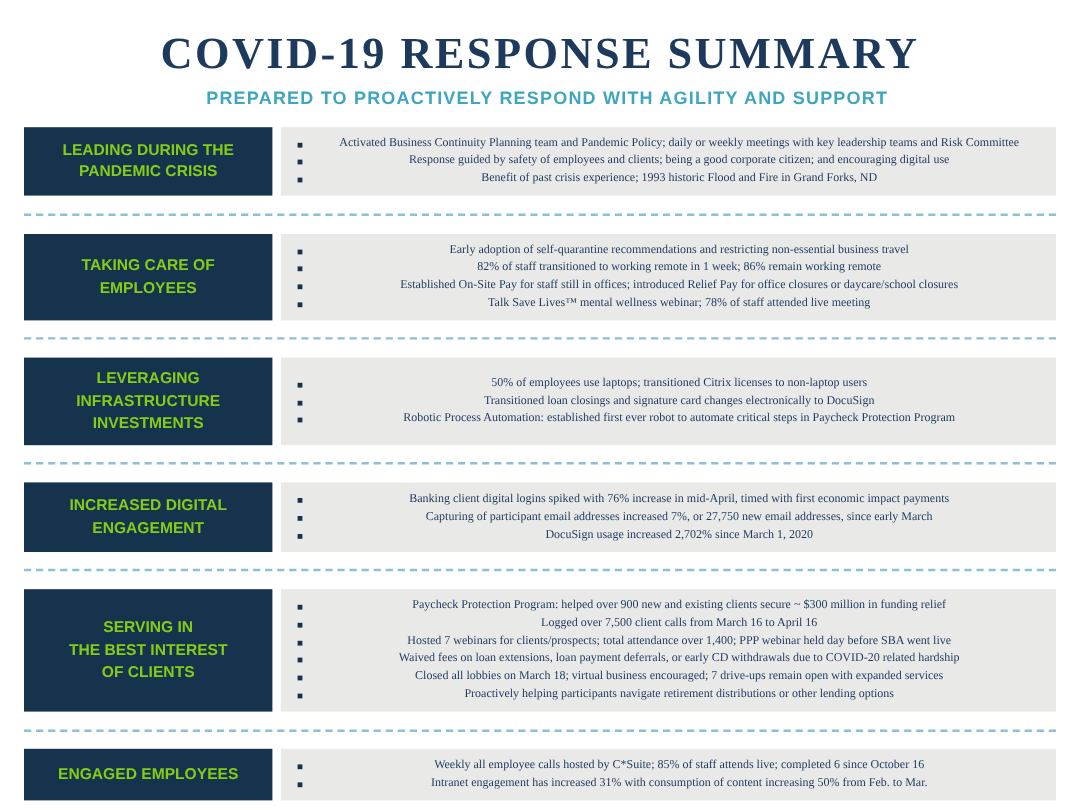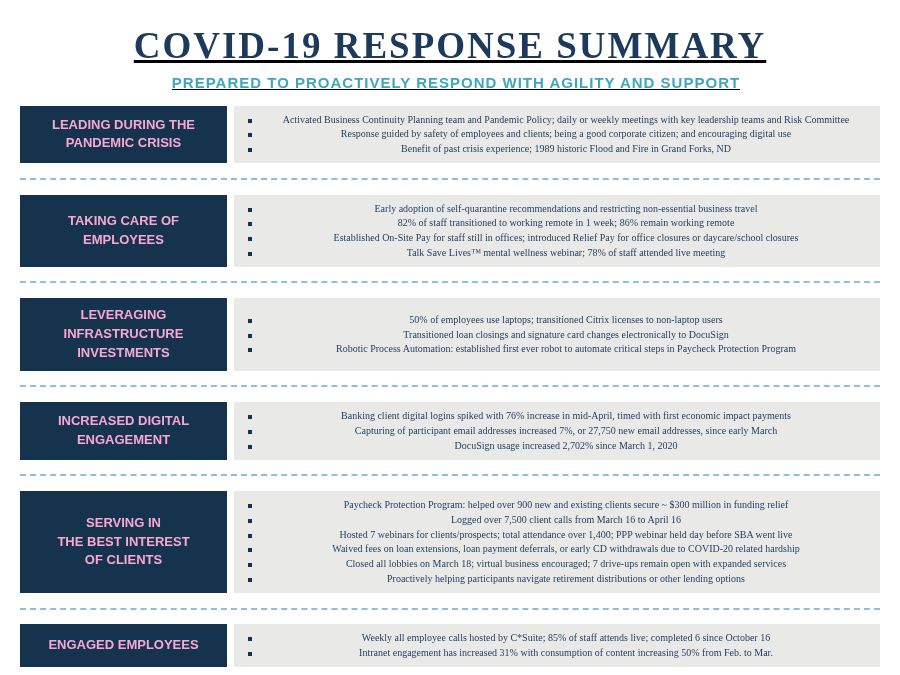--- a/index.html
+++ b/index.html
@@ -10,21 +10,21 @@
     width: 900px;
     height: 675px;
     background: #ffffff;
     position: relative;
     overflow: hidden;
     display: flex;
     flex-direction: column;
     font-family: "Liberation Serif", serif;
   }
 
-  .slide-header { text-align: center; padding-top: 26px; text-decoration: underline; }
+  .slide-header { text-align: center; padding-top: 26px; }
   .slide-title {
     font-family: "Liberation Serif", serif;
     font-size: 37px;
     font-weight: 700;
     color: #1d3a5c;
     letter-spacing: 2px;
     line-height: 1.1;
   }
   .slide-subtitle {
     font-family: "Liberation Sans", sans-serif;
@@ -43,21 +43,21 @@
     flex-direction: column;
     justify-content: space-between;
   }
 
   .section-row { display: flex; align-items: stretch; }
 
   .section-label {
     flex: 0 0 207px;
     width: 207px;
     background: #16334e;
-    color: #f9a8d4;
+    color: #84cc16;
     font-family: "Liberation Sans", sans-serif;
     font-weight: 700;
     font-size: 13px;
     line-height: 1.45;
     display: flex;
     align-items: center;
     justify-content: center;
     text-align: center;
     padding: 8px 12px;
     white-space: pre-line;
@@ -110,21 +110,21 @@
   </header>
 
   <main class="sections" id="sections">
   <div class="section-row">
     <div class="section-label">LEADING DURING THE
 PANDEMIC CRISIS</div>
     <div class="section-content">
       <ul class="bullets">
             <li>Activated Business Continuity Planning team and Pandemic Policy; daily or weekly meetings with key leadership teams and Risk Committee</li>
             <li>Response guided by safety of employees and clients; being a good corporate citizen; and encouraging digital use</li>
-            <li>Benefit of past crisis experience; 1989 historic Flood and Fire in Grand Forks, ND</li>
+            <li>Benefit of past crisis experience; 1993 historic Flood and Fire in Grand Forks, ND</li>
           </ul>
     </div>
   </div>
 <div class="separator"></div>
   <div class="section-row">
     <div class="section-label">TAKING CARE OF
 EMPLOYEES</div>
     <div class="section-content">
       <ul class="bullets">
             <li>Early adoption of self-quarantine recommendations and restricting non-essential business travel</li>

